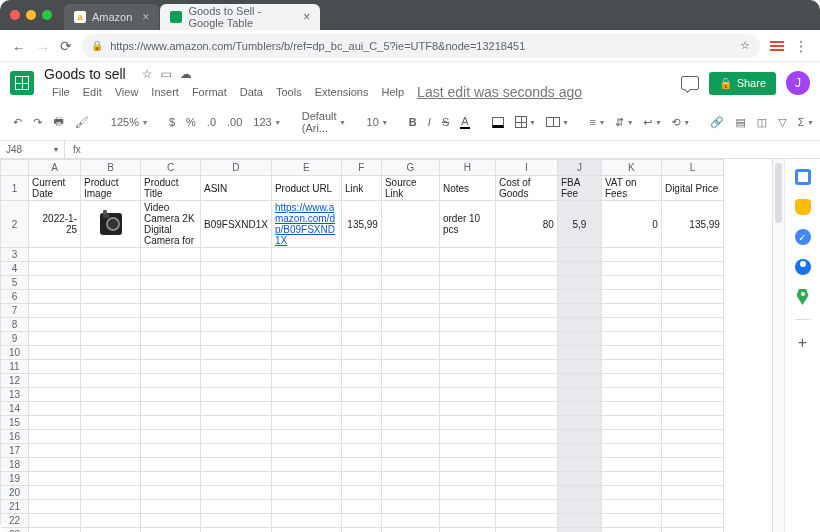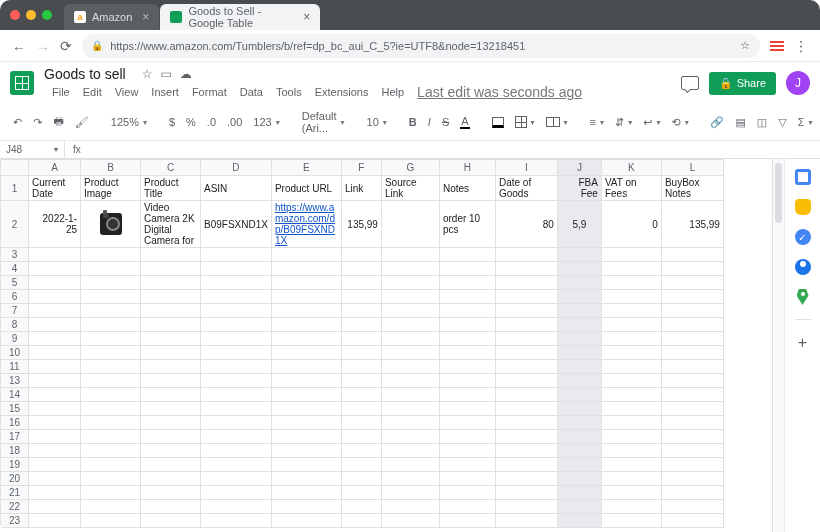--- a/index.html
+++ b/index.html
@@ -74,21 +74,21 @@
   .sheet-wrap { flex:1; overflow:hidden; position:relative; }
 
   
   table.grid { border-collapse:collapse; table-layout:fixed; font-size:10px; color:#202124; }
   table.grid th, table.grid td { border:1px solid #e0e0e0; overflow:hidden; white-space:normal; vertical-align:middle; padding:1px 3px; }
   table.grid th { background:#f8f9fa; color:#5f6368; font-weight:normal; text-align:center; }
   table.grid .corner { width:28px; }
   table.grid thead th { height:16px; }
   table.grid tbody th { width:28px; height:14px; text-align:center; }
   table.grid tbody tr.tall th, table.grid tbody tr.tall td { height:30px; }
-  .selcol { background:#e8eaed !important;text-align:right; }
+  .selcol { background:#e8eaed !important; }
   .link { color:#1155cc; text-decoration:underline; word-break:break-all; }
   .camera { width:22px; height:22px; background:#222; border-radius:3px; position:relative; margin:auto; }
   .camera::before { content:""; position:absolute; width:10px; height:10px; border-radius:50%; border:2px solid #888; right:2px; top:4px; background:#333; }
   .camera::after { content:""; position:absolute; width:6px; height:4px; background:#444; border-radius:1px; top:1px; left:3px; }
   .camera .flash { position:absolute; width:4px; height:6px; background:#555; top:-3px; left:3px; border-radius:1px; }
 
   .vscroll { position:absolute; right:0; top:0; bottom:0; width:12px; background:#f8f9fa; border-left:1px solid #e0e0e0; }
   .vscroll .thumb { position:absolute; top:4px; left:2px; right:2px; height:60px; background:#dadce0; border-radius:4px; }
 
   
@@ -292,24 +292,24 @@
             <tr>
               <th>1</th>
               <td>Current Date</td>
               <td>Product Image</td>
               <td>Product Title</td>
               <td>ASIN</td>
               <td>Product URL</td>
               <td>Link</td>
               <td>Source Link</td>
               <td>Notes</td>
-              <td>Date of Goods</td>
+              <td>Cost of Goods</td>
               <td class="selcol">FBA Fee</td>
               <td>VAT on Fees</td>
-              <td>BuyBox Notes</td>
+              <td>Digital Price</td>
             </tr>
             <tr class="tall">
               <th>2</th>
               <td style="text-align: right;">2022-1-25</td>
               <td>
                 <div class="camera">
                   <div class="flash"></div>
                 </div>
               </td>
               <td>Video Camera 2K Digital Camera for</td>
@@ -452,20 +452,35 @@
               <td></td>
               <td></td>
               <td></td>
               <td></td>
               <td></td>
               <td class="selcol"></td>
               <td></td>
               <td></td>
             </tr>
             <tr>
+              <th>12</th>
+              <td></td>
+              <td></td>
+              <td></td>
+              <td></td>
+              <td></td>
+              <td></td>
+              <td></td>
+              <td></td>
+              <td></td>
+              <td class="selcol"></td>
+              <td></td>
+              <td></td>
+            </tr>
+            <tr>
               <th>13</th>
               <td></td>
               <td></td>
               <td></td>
               <td></td>
               <td></td>
               <td></td>
               <td></td>
               <td></td>
               <td></td>

